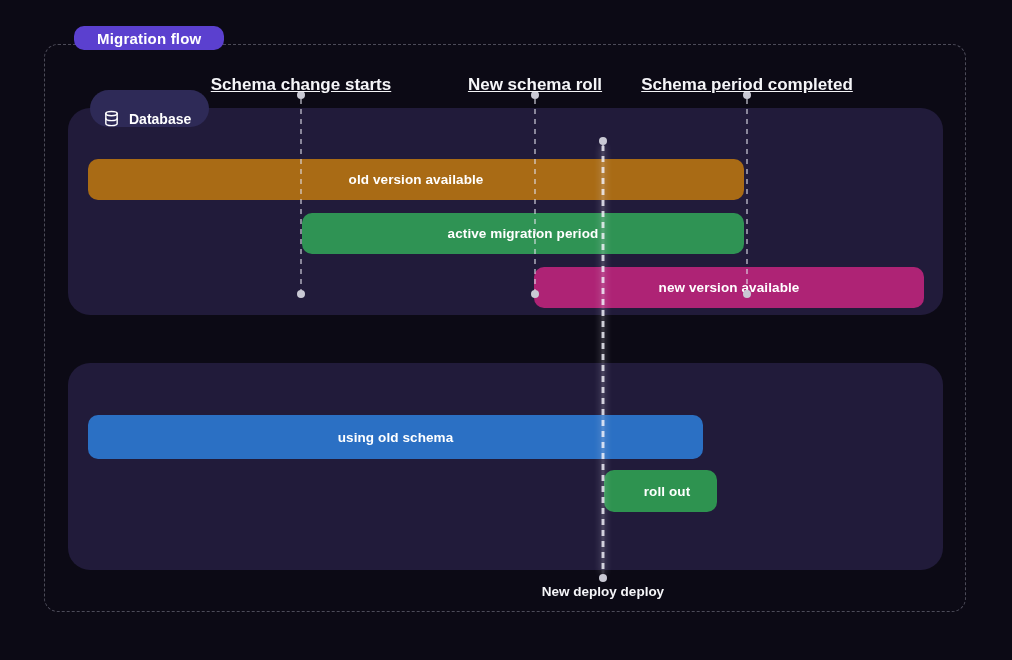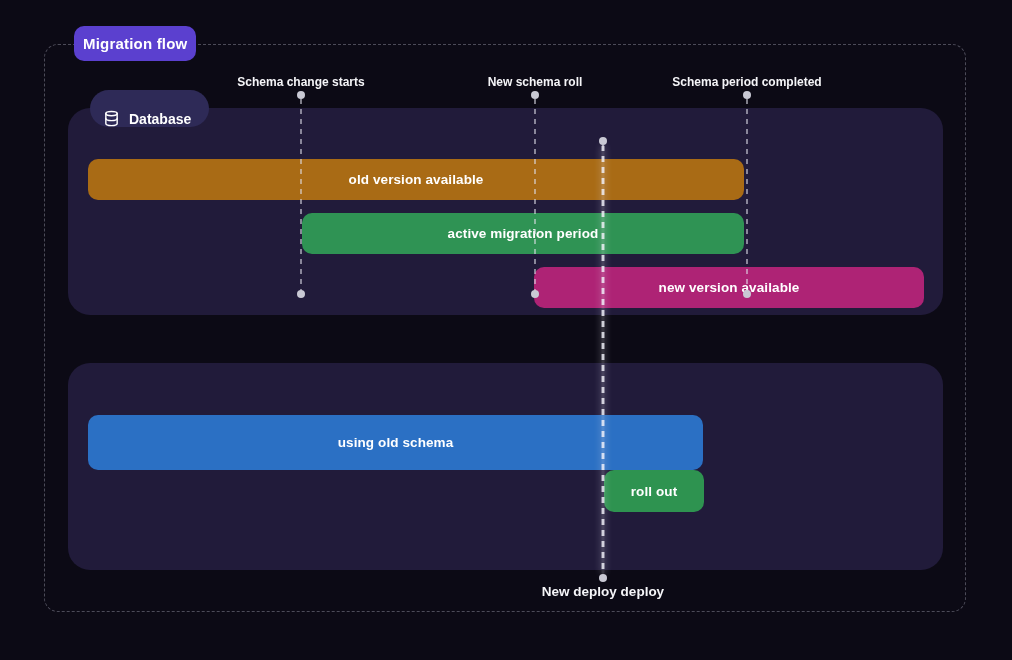--- a/index.html
+++ b/index.html
@@ -7,21 +7,21 @@
     position:relative; width:1012px; height:660px; overflow:hidden;
     background:#0c0a15;
     font-family:"Liberation Sans", sans-serif;
     -webkit-font-smoothing:antialiased;
   }
   .outer-border {
     position:absolute; left:44px; top:44px; width:920px; height:566px;
     border:1.5px dashed rgba(173,173,190,0.40); border-radius:14px; z-index:0;
   }
   .title-badge {
-    position:absolute; left:74px; top:26px; height:35px; padding:0 9px;
+    position:absolute; left:74px; top:26px; height:24px; padding:0 23px;
     border-radius:10px; display:flex; align-items:center; z-index:6;
     color:#ffffff; font-size:15px; font-weight:700; letter-spacing:.2px;
   }
   .panel {
     position:absolute; left:68px; width:875px; height:207px;
     background:#211b3a; border-radius:22px; z-index:1;
   }
   .section-badge {
     position:absolute; height:37px; padding:0 18px 0 13px; border-radius:19px;
     background:#2e2a57; display:flex; align-items:flex-end; gap:9px; z-index:5;
@@ -30,21 +30,21 @@
   .section-badge svg { display:block; }
   .bar {
     position:absolute; height:41px; border-radius:10px; z-index:2;
     display:flex; align-items:center; justify-content:center;
     color:#ffffff; font-size:13.5px; font-weight:700; letter-spacing:.1px;
     white-space:nowrap;
     margin-top:15px;
   }
   .ms-label {
     position:absolute; top:75px; transform:translateX(-50%); z-index:5;
-    color:#f5f5f8; font-size:12px; font-weight:700; white-space:nowrap;
+    color:#f5f5f8; font-size:17px; font-weight:700; white-space:nowrap;text-decoration:underline;
   }
   .deploy-label {
     position:absolute; top:584px; transform:translateX(-50%); z-index:5;
     color:#f5f5f8; font-size:13.5px; font-weight:700; white-space:nowrap;
   }
   .dot {
     position:absolute; width:8px; height:8px; border-radius:50%;
     background:#c9c9d4; transform:translate(-50%,-50%); z-index:4;
   }
   .ms-vline {
@@ -105,20 +105,20 @@
     <span>old version available</span>
   </div>
   <div class="bar" style="left: 302px; top: 198px; width: 442px; background: rgb(47, 147, 84);">
     <span>active migration period</span>
   </div>
   <div class="bar" style="left: 534px; top: 252px; width: 390px; background: rgb(174, 35, 117);">
     <span>new version available</span>
   </div>
 
   <div class="panel" style="top:363px"></div>
-  <div class="bar" style="left: 88px; top: 400px; width: 615px; height: 55px; background: rgb(43, 112, 196);">
+  <div class="bar" style="left: 88px; top: 400px; width: 615px; height: 44px; background: rgb(43, 112, 196);">
     <span>using old schema</span>
   </div>
-  <div class="bar" style="left: 604px; top: 455px; width: 100px; height: 42px; background: rgb(46, 147, 80);">
+  <div class="bar" style="left: 604px; top: 455px; width: 100px; height: 42px; background: rgb(46, 147, 80); padding-left: 13px;">
     <span>roll out</span>
   </div>
 
 </div>
 
 </body></html>

